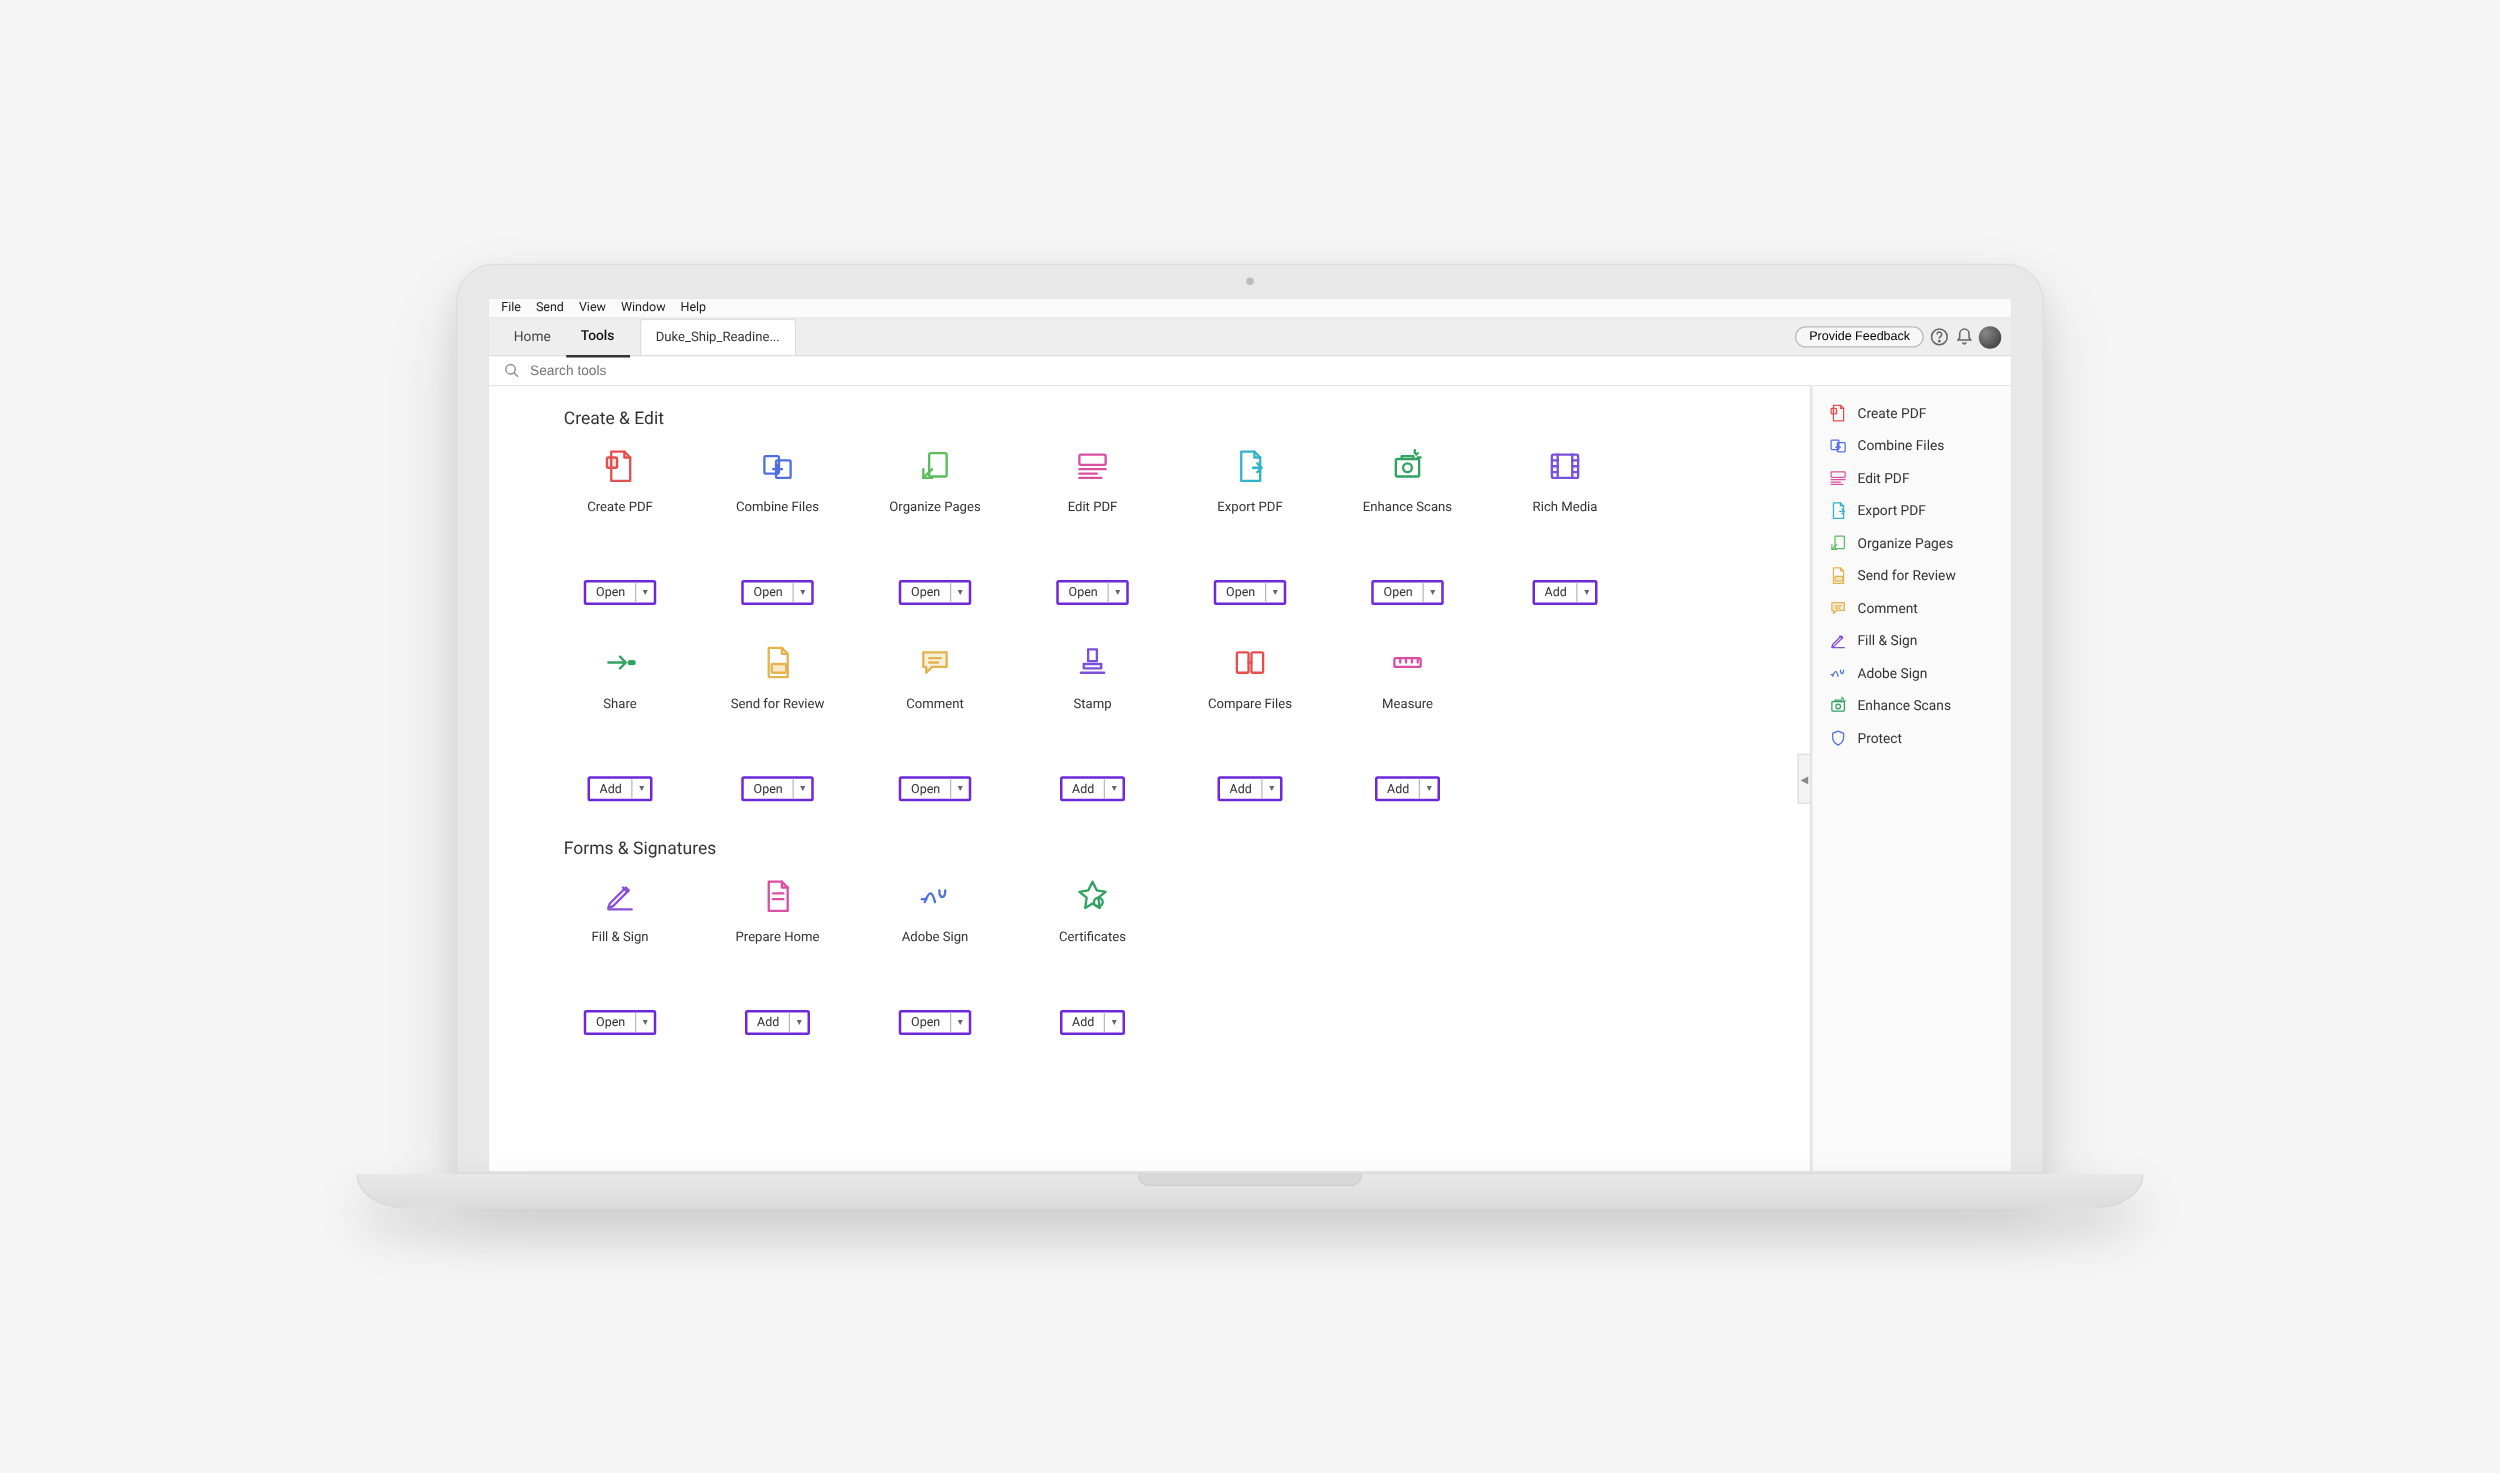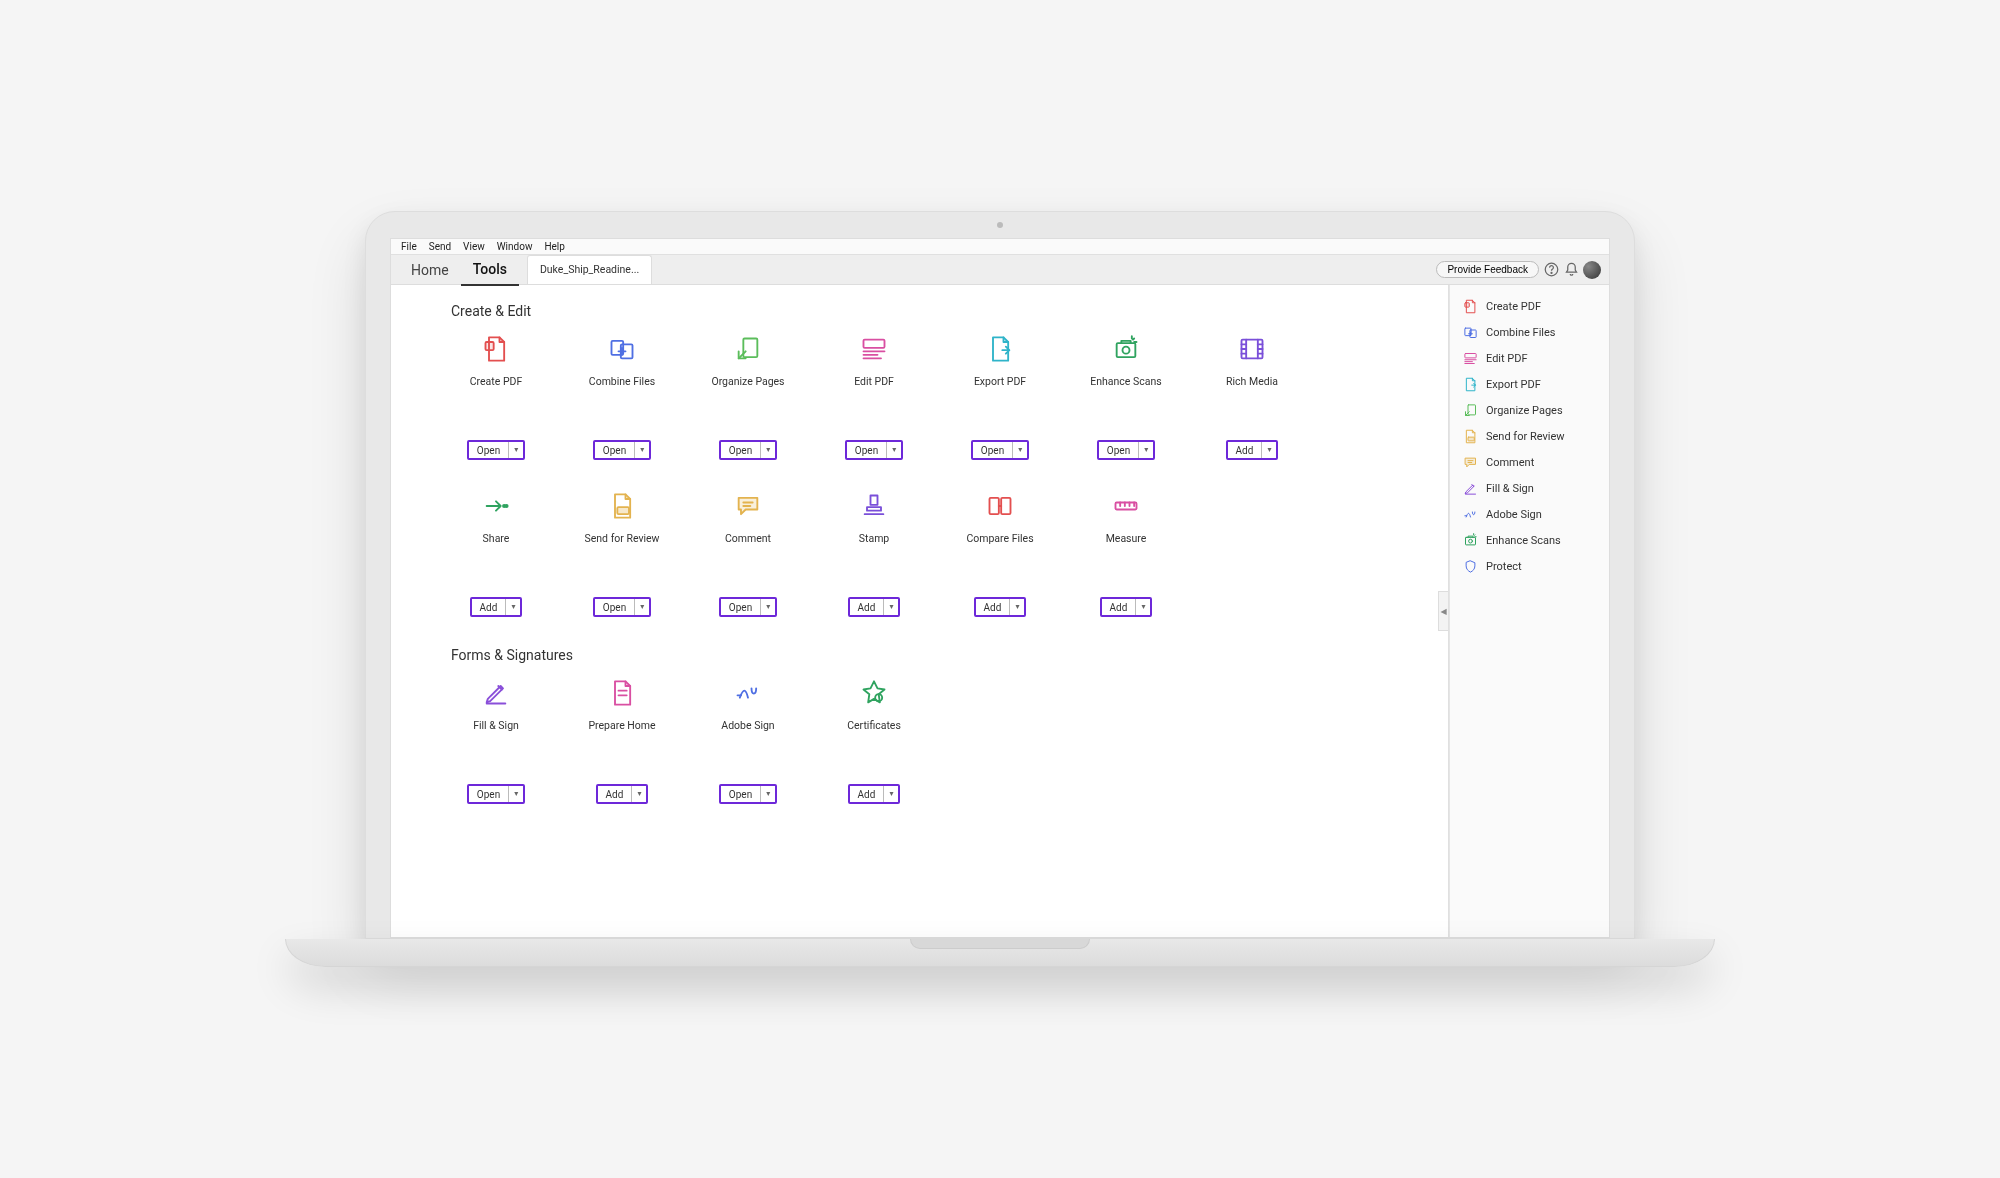--- a/index.html
+++ b/index.html
@@ -79,21 +79,21 @@
     align-items: center;
     background: #eee;
     border-bottom: 1px solid #ddd;
     height: 30px;
     padding: 0 8px;
     position: relative;
   }
   .tabbar .tab {
     padding: 0 12px;
     line-height: 30px;
-    font-size: 14px;
+    font-size: 11px;
     color: #444;
     cursor: pointer;
     text-align: center;
   }
   .tabbar .tab.active {
     border-bottom: 2px solid #333;
     color: #111;
     font-weight: 500;
   }
   .tabbar .doctab {
@@ -273,20 +273,29 @@
           <span class="topicon">
             <svg width="15" height="15" viewBox="0 0 24 24" fill="none" stroke="currentColor" stroke-width="2">
                 <path d="M6 8a6 6 0 1112 0v5l2 3H4l2-3V8z"></path>
                 <path d="M10 19a2 2 0 004 0"></path>
               </svg>
           </span>
           <div class="avatar"></div>
         </div>
       </div>
 
+      <div class="searchbar">
+        <span class="mag">
+          <svg width="13" height="13" viewBox="0 0 24 24" fill="none" stroke="currentColor" stroke-width="2">
+              <circle cx="10" cy="10" r="7"></circle>
+              <line x1="21" y1="21" x2="15" y2="15"></line>
+            </svg>
+        </span>
+        <input type="text" placeholder="Search tools" style="">
+      </div>
 
       <div class="body">
         <div class="main" id="main-panel">
 
           <div class="section-title">Create &amp; Edit</div>
             <div class="tool-row">
               <div class="tool">
                 <div class="tool-icon">
                   <svg width="28" height="28" viewBox="0 0 24 24" fill="none" stroke="#e34f4f" stroke-width="1.6" stroke-linecap="round" stroke-linejoin="round">
                     <path d="M6 2h9l4 4v16H6z"></path>

